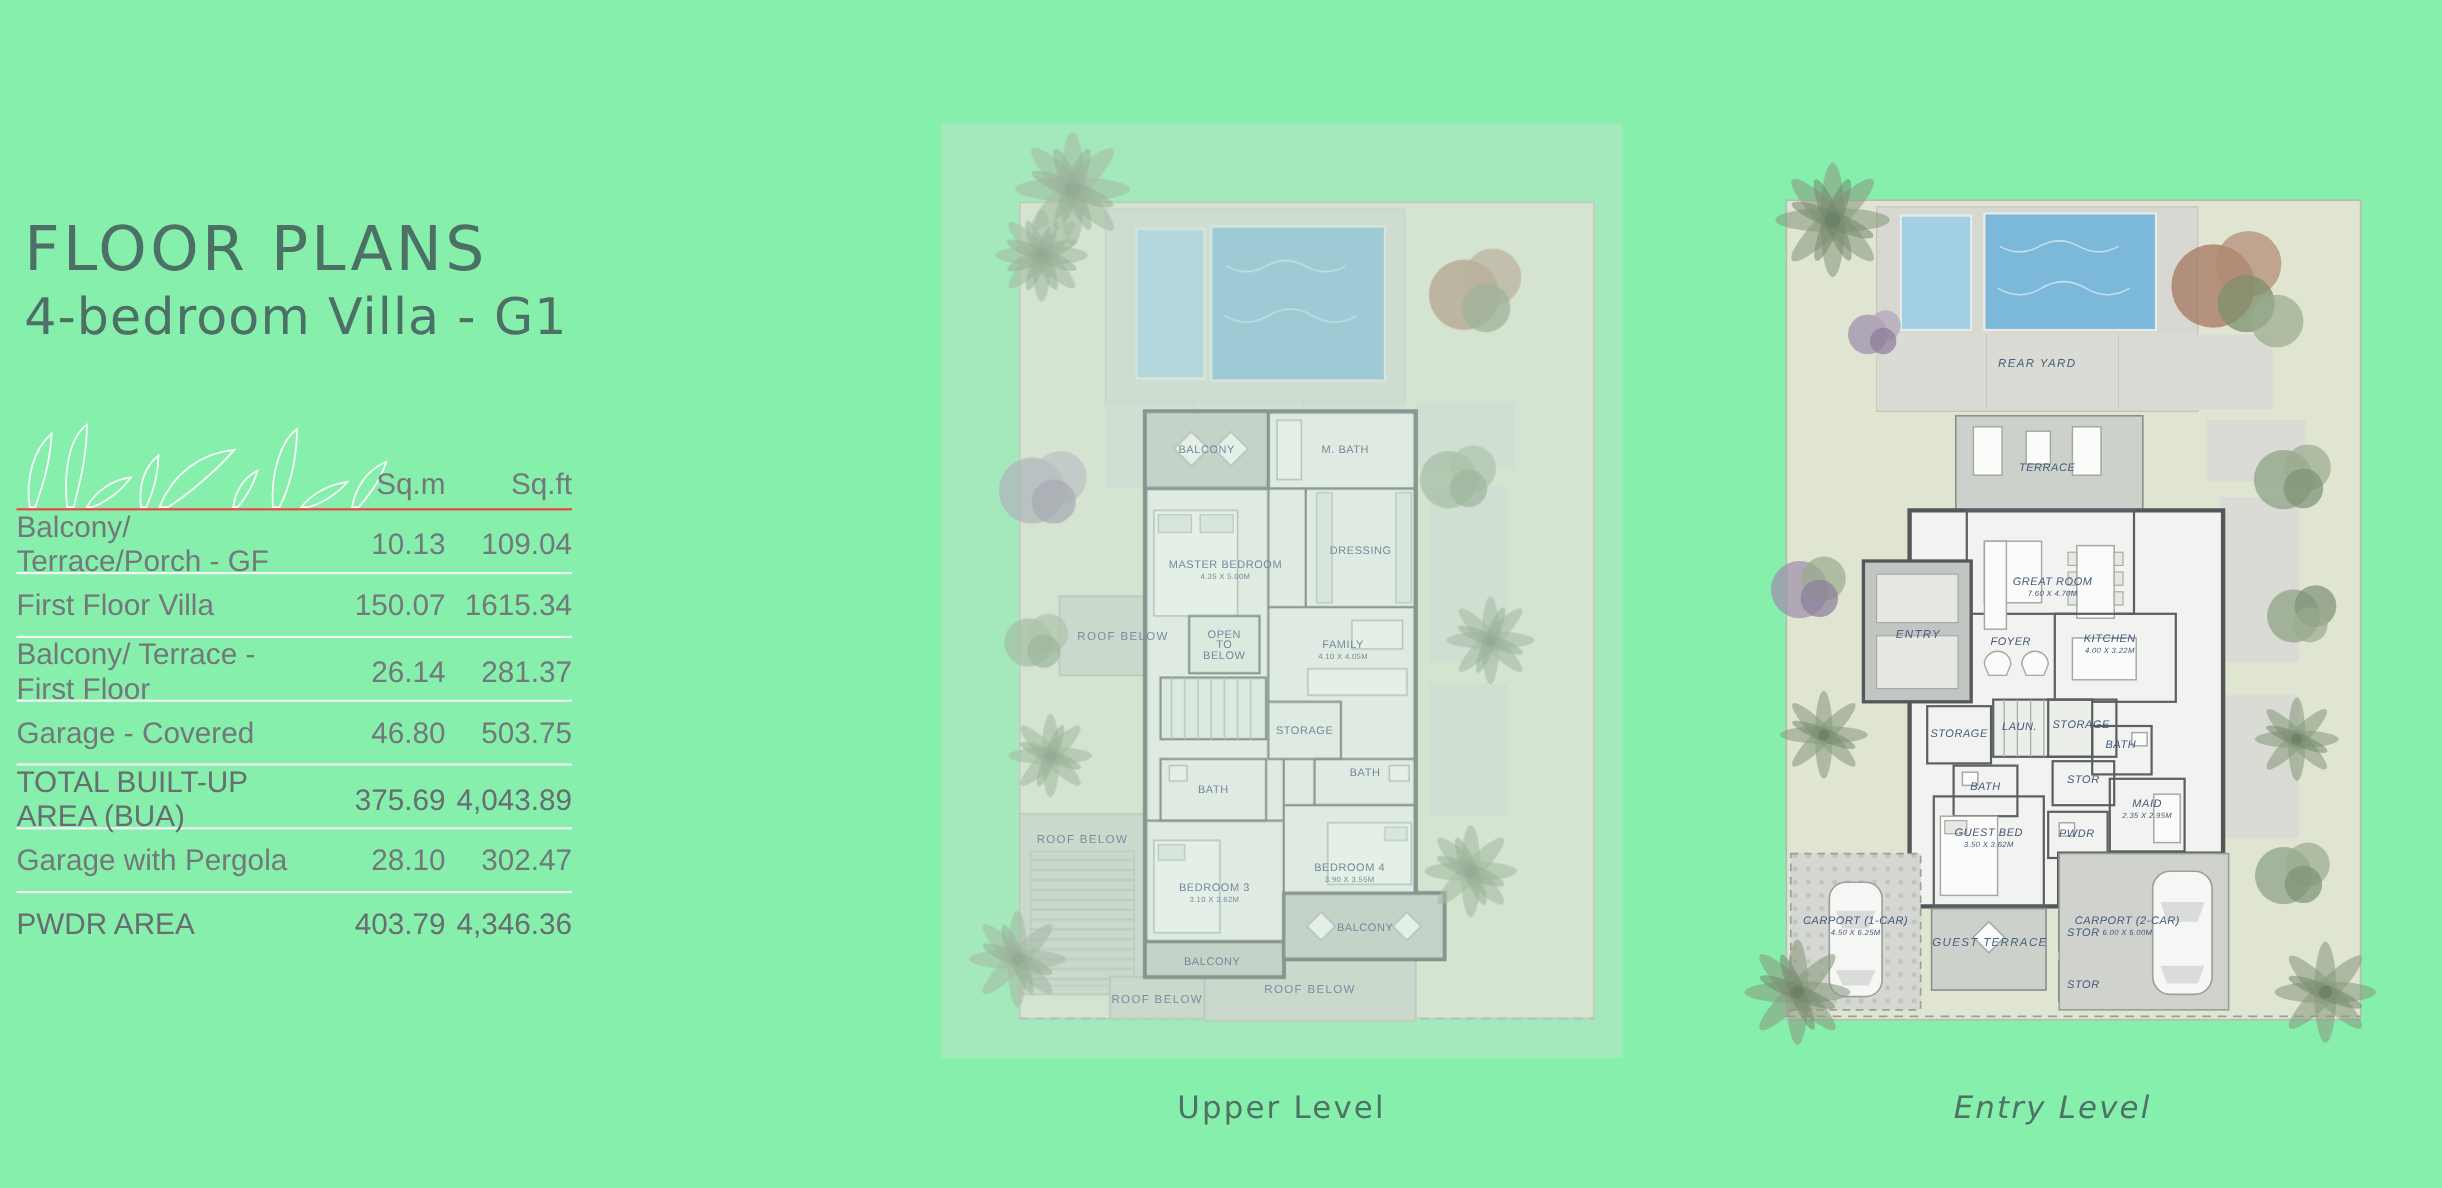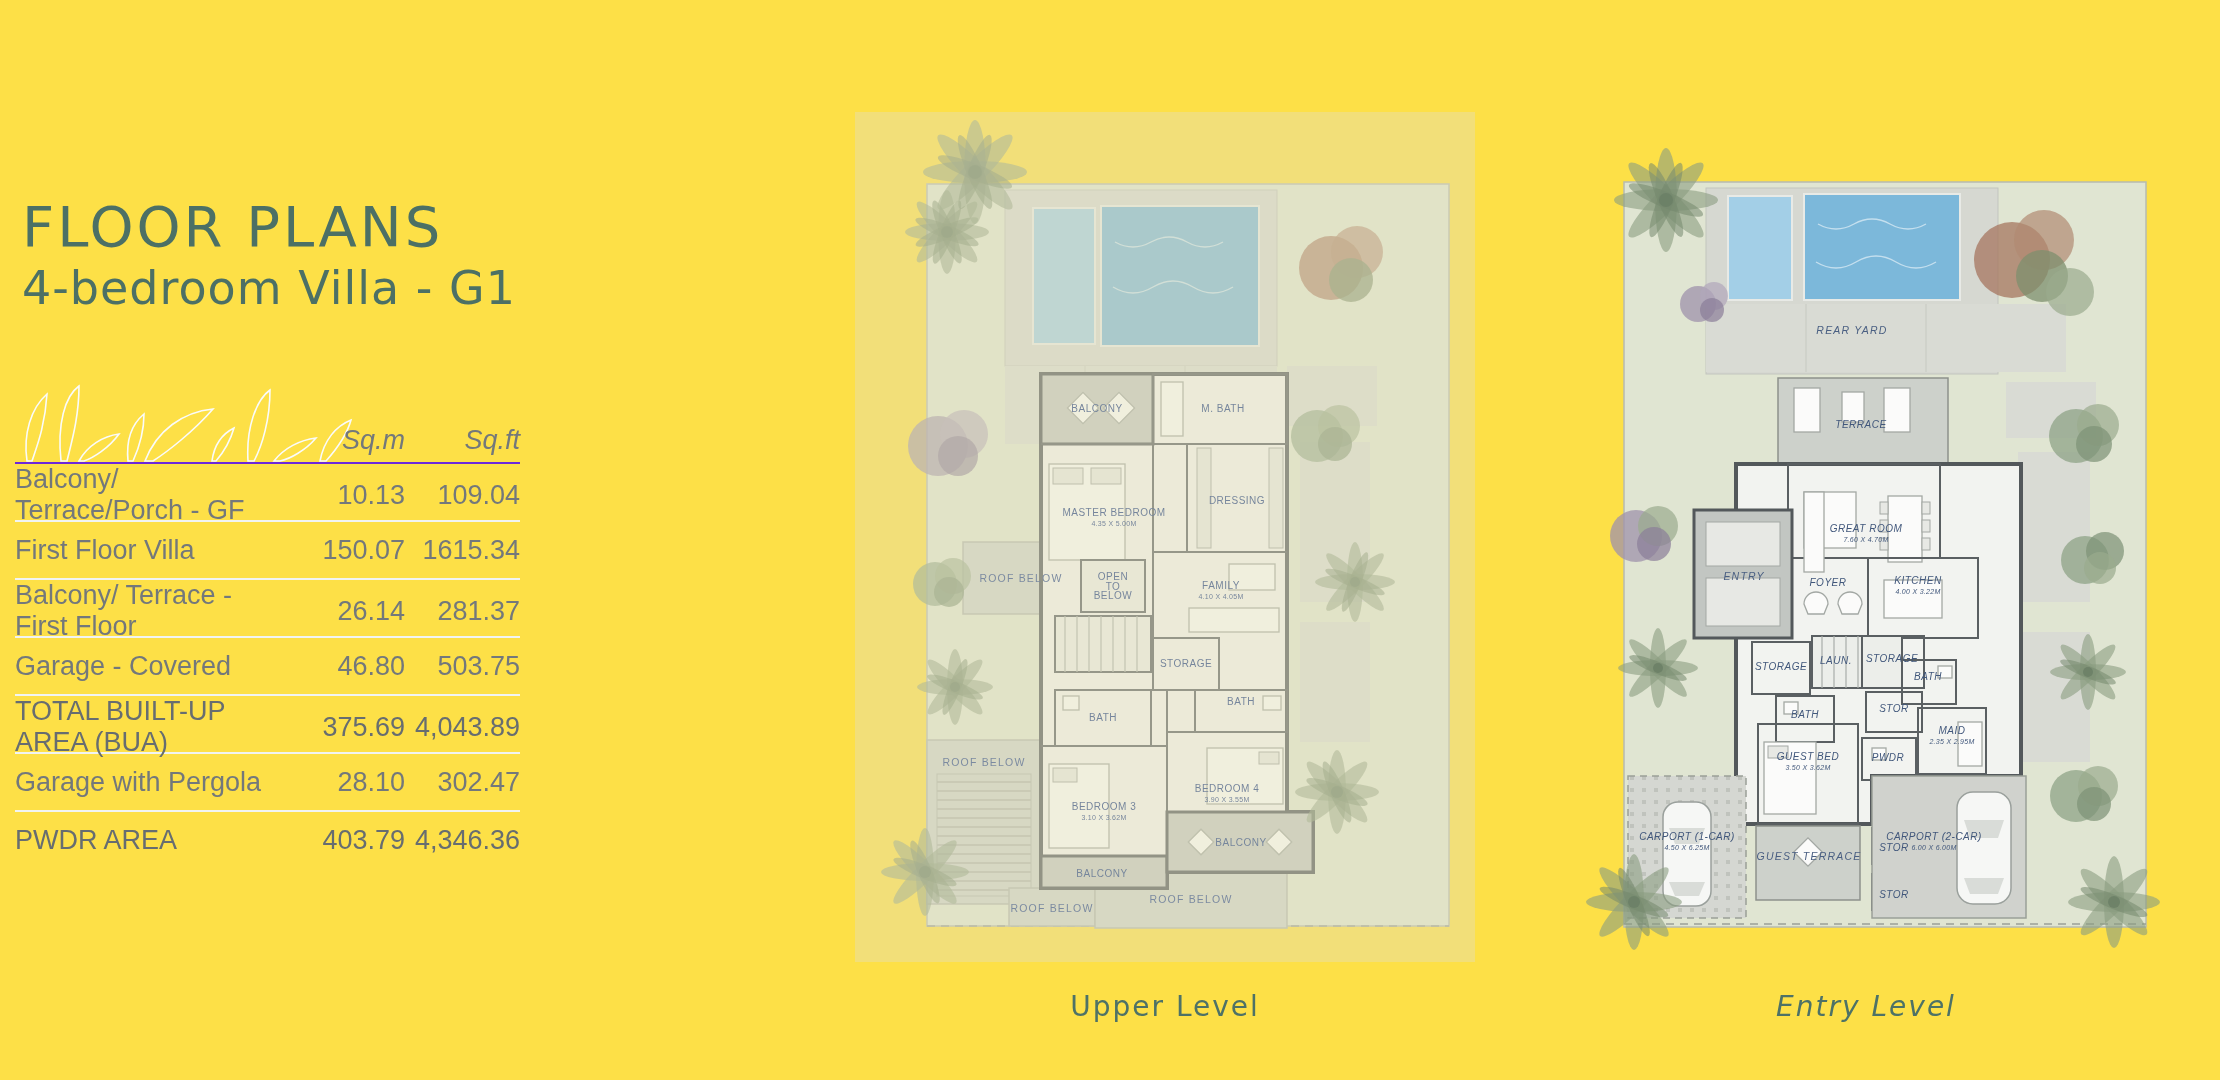--- a/index.html
+++ b/index.html
@@ -1,27 +1,27 @@
 <!DOCTYPE html>
 <html><head>
 <meta charset="utf-8">
 <style>
   html,body{margin:0;padding:0;}
   body{background:#b9bcba;}
-  .page{position:relative;width:2220px;height:1080px;background:#fde047;overflow:hidden;
+  .page{position:relative;width:2220px;height:1080px;background:#86efac;overflow:hidden;
         font-family:"Liberation Sans",sans-serif;}
   
   .head{position:absolute;left:22px;top:196px;color:#4c7065;}
   .head h1{margin:0;font-family:"DejaVu Sans",sans-serif;font-weight:500;
            font-size:56px;letter-spacing:3px;line-height:1.12;}
   .head h2{margin:4px 0 14px 0;font-family:"DejaVu Sans",sans-serif;font-weight:400;
            font-size:46px;letter-spacing:1px;line-height:1.1;}
   
   .areas{position:absolute;left:15px;top:384px;width:505px;color:#73787b;}
-  .thead{position:relative;height:78px;border-bottom:2px solid #6d28d9;font-style:italic;}
+  .thead{position:relative;height:78px;border-bottom:2px solid #ef4444;}
   .leafdeco{position:absolute;left:0;bottom:0;}
   .thead .cols{position:absolute;right:0;bottom:6px;display:grid;
                grid-template-columns:120px 115px;width:235px;}
   .thead .cols span{text-align:right;font-size:27px;color:#73787b;}
   .trow{display:grid;grid-template-columns:1fr 120px 115px;align-items:center;
         height:56px;border-top:2px solid #f1f4f2;font-size:27px;}
   .trow:first-child{border-top:none;}
   .trow span:nth-child(2),.trow span:nth-child(3){text-align:right;}
   .trow.bold{font-weight:400;color:#676d70;}
   

